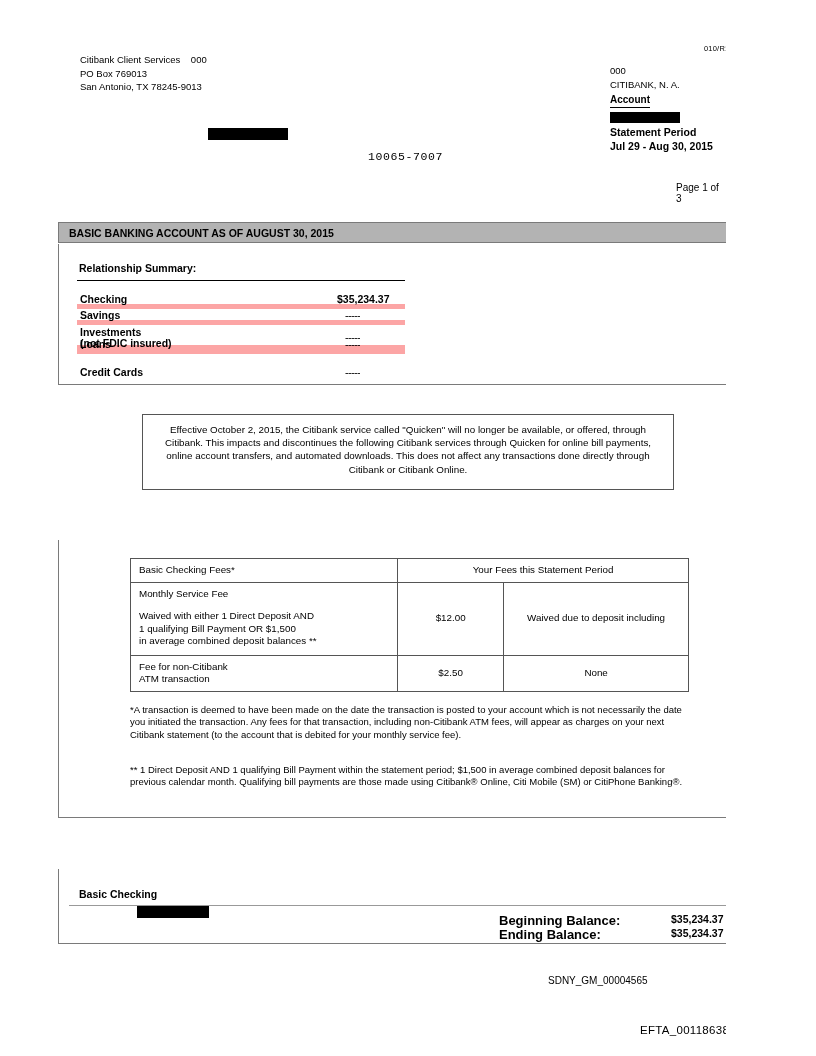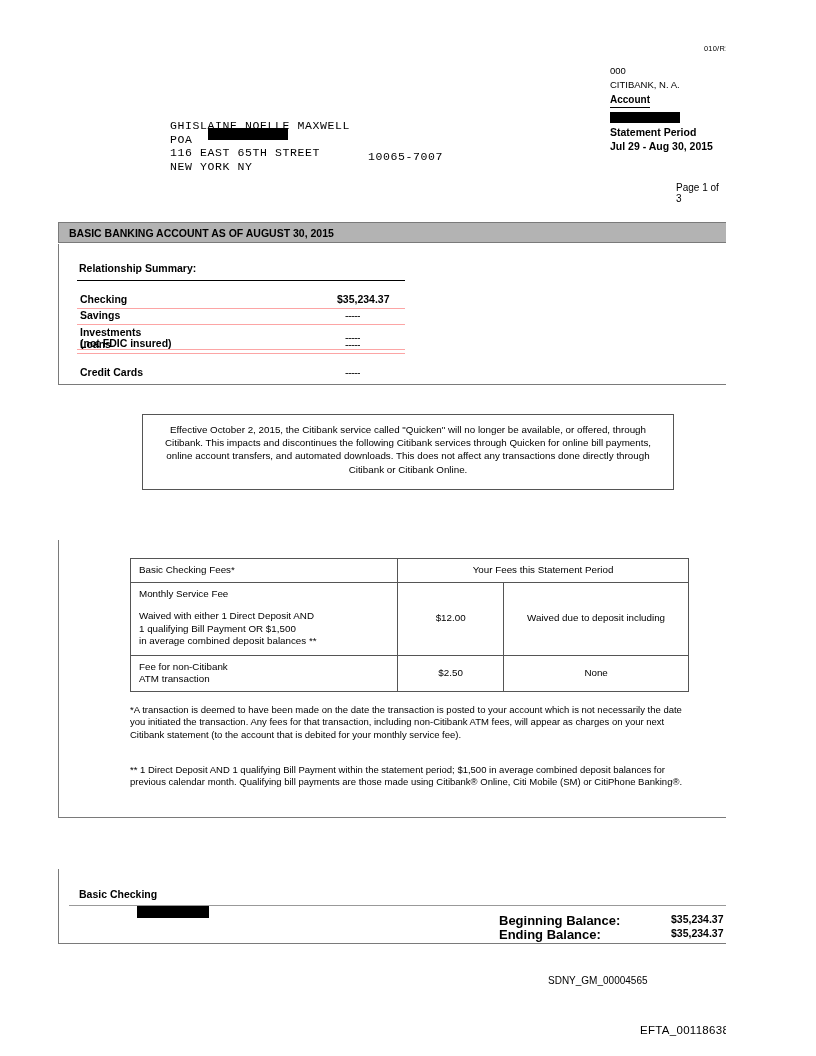--- a/index.html
+++ b/index.html
@@ -116,21 +116,21 @@
   }
   .rel-underline {
     position: absolute;
     left: 18px; top: 36px; width: 328px;
     border-bottom: 1.2px solid #000;
   }
   .rel-row {
     position: absolute;
     left: 18px;
     width: 328px;
-    border-bottom: 1px solid #fca5a5;
+    border-bottom: 5px solid #fca5a5;
     box-sizing: border-box;
   }
   .rel-row .lbl {
     position: absolute;
     left: 3px;
     font-size: 10.5px;
     font-weight: bold;
     line-height: 12px;
   }
   .rel-row .val {
@@ -228,39 +228,38 @@
     letter-spacing: 0.3px;
   }
 </style>
 </head>
 <body>
 
 <div class="page">
 
   <div class="abs form-code">010/R1/04F000</div>
 
+  <div class="abs ret-addr">
+    <span class="ln">Citibank Client Services    000</span>
+    <span class="ln">PO Box 769013</span>
+    <span class="ln">San Antonio, TX 78245-9013</span>
+  </div>
 
   <div class="abs bank-block">
     <div class="b1">000</div>
     <div class="b1">CITIBANK, N. A.</div>
     <div class="acct-label">Account</div>
   </div>
   <div class="abs redact redact-acct"></div>
 
   <div class="abs stmt-period">
     <div>Statement Period</div>
     <div>Jul 29 - Aug 30, 2015</div>
   </div>
 
-  <div class="abs addressee">
-    <span class="ln">GHISLAINE NOELLE MAXWELL</span>
-    <span class="ln">POA</span>
-    <span class="ln">116 EAST 65TH STREET</span>
-    <span class="ln">NEW YORK NY</span>
-  </div>
   <div class="abs redact redact-poa"></div>
   <div class="abs" style="left:368px; top:150px; font-family:'Liberation Mono', monospace; font-size:11.5px; letter-spacing:0.6px;">10065-7007</div>
 
   <div class="abs page-num">Page 1  of  3</div>
 
   <div class="abs section-bar" id="sec-basic-banking">BASIC BANKING ACCOUNT AS OF AUGUST 30, 2015</div>
 
   <div class="abs panel" id="panel-relationship">
     <div class="rel-title">Relationship Summary:</div>
     <div class="rel-underline"></div>

